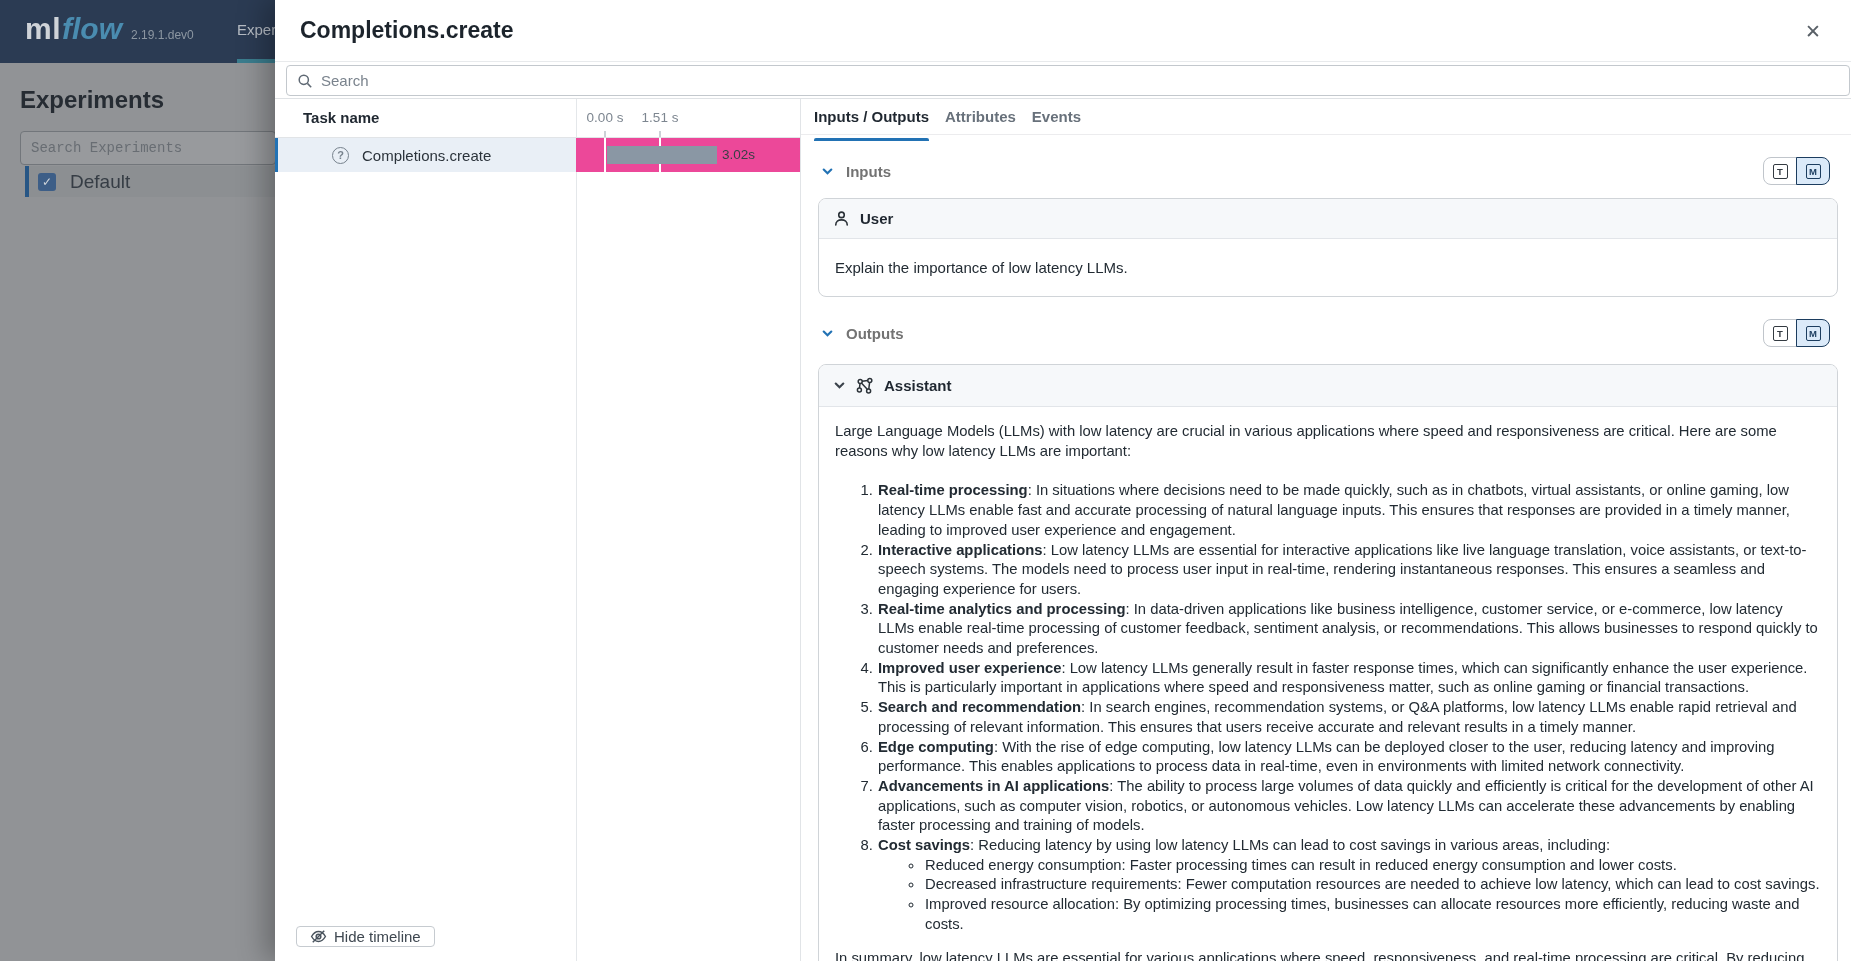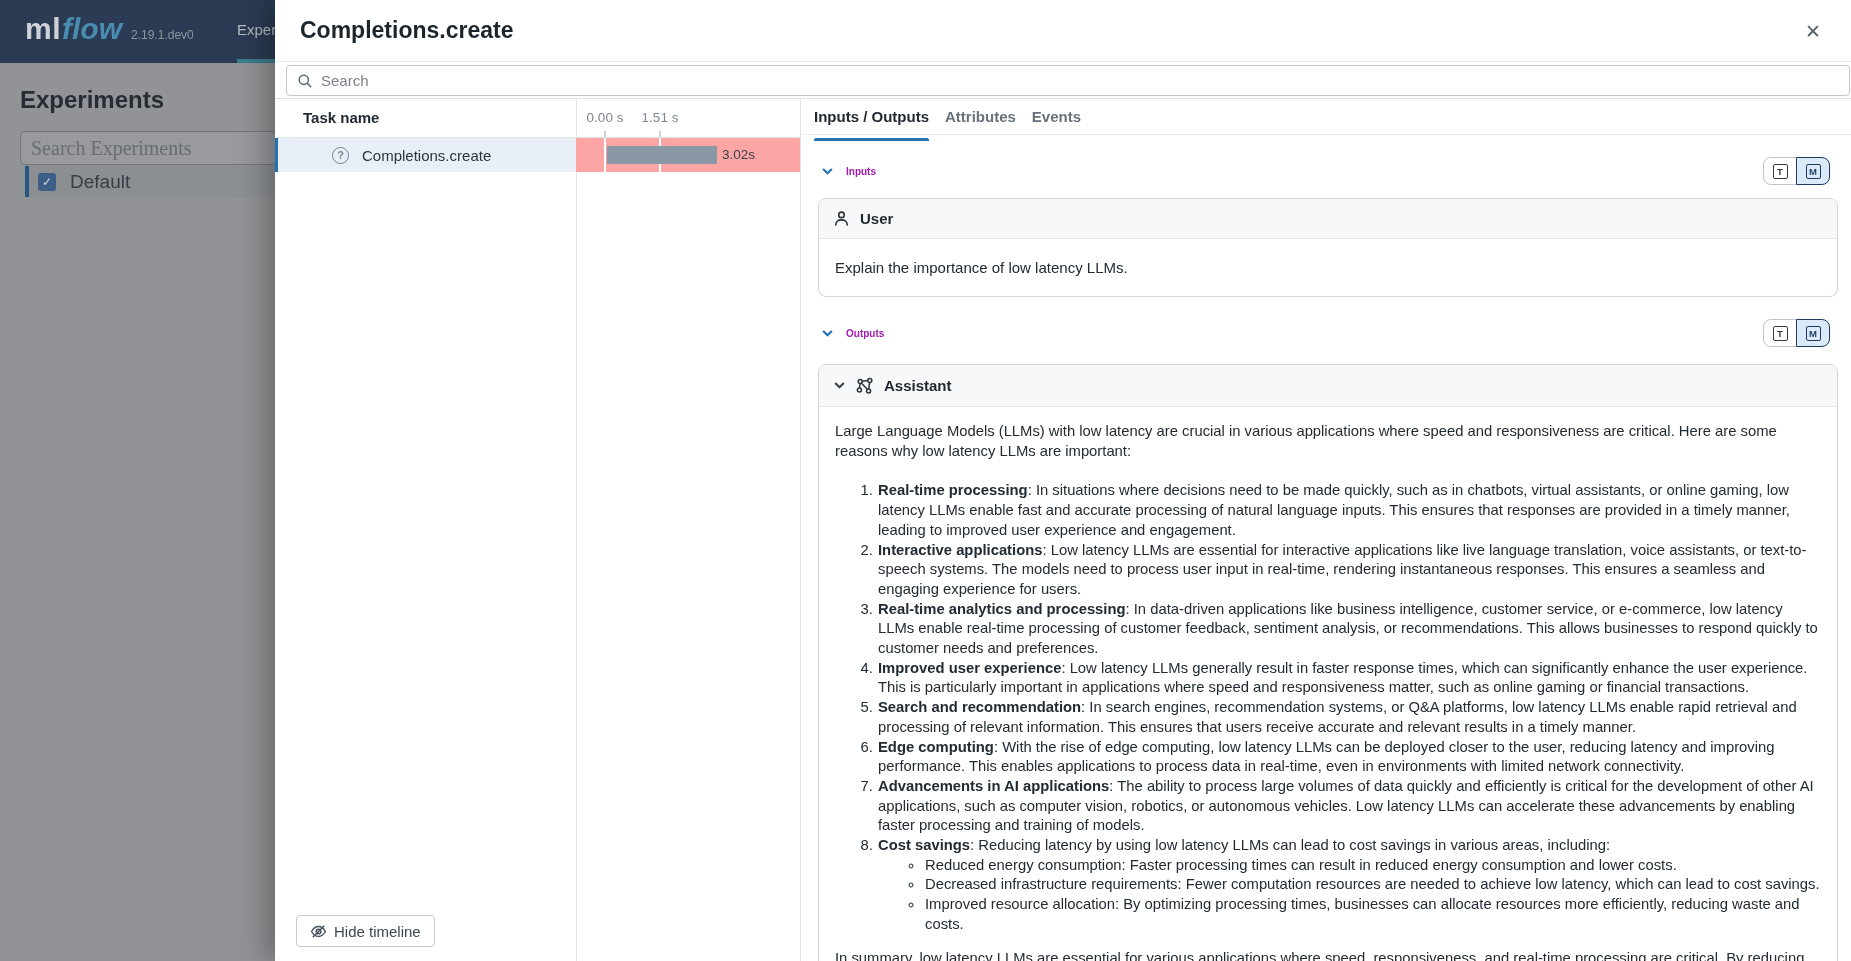--- a/index.html
+++ b/index.html
@@ -9,21 +9,21 @@
   
   .bg-navbar { position:absolute; left:0; top:0; width:100%; height:63px; background:#2b3b53; }
   .bg-logo { position:absolute; left:25px; top:12px; display:flex; align-items:baseline; }
   .bg-logo .ml { font-size:30px; font-weight:800; color:#cfd3d8; letter-spacing:.5px; }
   .bg-logo .flow { font-size:30px; font-style:italic; font-weight:600; color:#4a8cb0; margin-left:1px; }
   .bg-version { font-size:12px; color:#8d97a2; margin-left:9px; }
   .bg-navitem { position:absolute; left:237px; top:21px; font-size:15px; color:#b6bcc4; white-space:nowrap; }
   .bg-nav-underline { position:absolute; left:237px; bottom:0; width:80px; height:4px; background:#3b7d8e; }
   .bg-heading { position:absolute; left:20px; top:86px; font-size:24px; font-weight:700; color:#262c33; }
   .bg-search { position:absolute; left:20px; top:131px; width:256px; height:34px; border:1px solid #72767b; border-radius:4px; background:#989a9d; display:flex; align-items:center; padding:0 10px; }
-  .bg-search input { border:none; outline:none; background:transparent; font-size:20px; color:#41464d; width:100%; font-family:Liberation Serif, serif; }
+  .bg-search input { border:none; outline:none; background:transparent; font-size:14px; color:#41464d; width:100%; font-family:Liberation Mono, monospace; }
   .bg-search input::placeholder { color:#686d73; opacity:1; }
   .bg-row { position:absolute; left:25px; top:166px; width:252px; height:31px; background:#8c8f92; border-left:4px solid #275685; display:flex; align-items:center; padding-left:9px; }
   .bg-check { width:18px; height:18px; border-radius:3px; background:#3d5e87; color:#ced4da; font-size:12px; display:flex; align-items:center; justify-content:center; }
   .bg-row-label { margin-left:14px; font-size:19px; color:#363d45; }
 
   
   .modal { position:absolute; left:275px; top:0; right:0; bottom:0; background:#fff; box-shadow:-10px 0 26px rgba(0,0,0,.28); display:flex; flex-direction:column; }
   .modal-header { position:relative; height:62px; flex:0 0 auto; border-bottom:1px solid #e8eaec; display:flex; align-items:center; padding-left:25px; }
   .modal-title { font-size:23px; font-weight:700; color:#1c242c; }
   .close-btn { position:absolute; right:24px; top:17px; width:28px; height:28px; border:none; background:transparent; font-size:19px; color:#596067; cursor:pointer; font-family:inherit; }
@@ -44,40 +44,40 @@
   .tick-label.t0 { left:330px; }
   .tick-label.t1 { left:385px; }
   .tick-mark { position:absolute; bottom:0; width:2px; height:6px; background:#ccd1d6; }
   .tick-mark.t0 { left:329px; }
   .tick-mark.t1 { left:384px; }
 
   .tl-row { position:relative; height:34px; display:flex; cursor:pointer; }
   .tl-row .task-cell { width:301px; flex:0 0 auto; background:#e9eff6; border-left:3px solid #2272b4; position:relative; display:flex; align-items:center; }
   .q-icon { position:absolute; left:54px; width:17px; height:17px; border:1.5px solid #77828d; border-radius:50%; color:#77828d; font-size:11px; font-weight:700; display:flex; align-items:center; justify-content:center; }
   .task-label { position:absolute; left:84px; font-size:15px; color:#2b333b; }
-  .tl-row .gantt-cell { flex:1; background:#fca5a5; position:relative; }
+  .tl-row .gantt-cell { flex:1; background:#ec4899; position:relative; }
   .gridline { position:absolute; top:0; bottom:0; width:2px; background:#fff; }
   .gridline.g0 { left:28px; }
   .gridline.g1 { left:83px; }
   .gantt-bar { position:absolute; left:31px; top:8px; width:110px; height:18px; background:#8a97a4; }
   .gantt-duration { position:absolute; left:146px; top:9px; font-size:13.5px; color:#383f46; }
 
-  .hide-tl-btn { position:absolute; left:21px; bottom:14px; height:32px; padding:0 13px; background:#fff; border:1px solid #c6cbd0; border-radius:4px; display:flex; align-items:center; gap:7px; font-size:15px; color:#3e4750; cursor:pointer; font-family:inherit; }
+  .hide-tl-btn { position:absolute; left:21px; bottom:14px; height:21px; padding:0 13px; background:#fff; border:1px solid #c6cbd0; border-radius:4px; display:flex; align-items:center; gap:7px; font-size:15px; color:#3e4750; cursor:pointer; font-family:inherit; }
 
   
   .details-panel { flex:1; border-left:1px solid #e1e4e7; display:flex; flex-direction:column; min-width:0; overflow:hidden; }
   .tabs { flex:0 0 auto; position:relative; height:36px; display:flex; align-items:center; padding-left:13px; border-bottom:1px solid #ececee; }
   .tab { position:relative; height:48px; display:flex; align-items:center; margin-right:16px; font-size:15px; font-weight:600; color:#68717b; cursor:pointer; }
   .tab.active { color:#1f2730; font-weight:700; }
   .tab.active::after { content:""; position:absolute; left:0; right:0; bottom:0; height:3px; background:#2272b4; border-radius:2px 2px 0 0; }
 
   .details-content { flex:1; padding:0 13px 0 17px; overflow:hidden; }
   .section-head { position:relative; display:flex; align-items:center; margin-top:22px; height:28px; cursor:pointer; }
   .section-head .chev { margin-left:3px; margin-right:12px; display:flex; }
-  .section-title { font-size:10px; font-weight:700; color:#a21caf; }
+  .section-title { font-size:15px; font-weight:700; color:#737373; }
   .toggle-group { position:absolute; right:8px; top:0; display:flex; }
   .seg { width:34px; height:28px; background:#fff; border:1px solid #c0c5cb; display:flex; align-items:center; justify-content:center; cursor:pointer; padding:0; }
   .seg.first { border-radius:8px 0 0 8px; }
   .seg.selected { background:#dbeaf9; border:1.5px solid #1c3d5f; border-radius:0 8px 8px 0; margin-left:-1px; z-index:1; }
   .boxletter { width:15px; height:15px; border:1.6px solid #333a41; border-radius:2px; font-size:9.5px; font-weight:700; color:#333a41; display:flex; align-items:center; justify-content:center; }
   .seg.selected .boxletter { border-color:#1c3d5f; color:#1c3d5f; }
 
   .card { border:1px solid #d0d4d8; border-radius:8px; overflow:hidden; background:#fff; }
   .card.user-card { margin-top:13px; }
   .card.assistant-card { margin-top:17px; }

